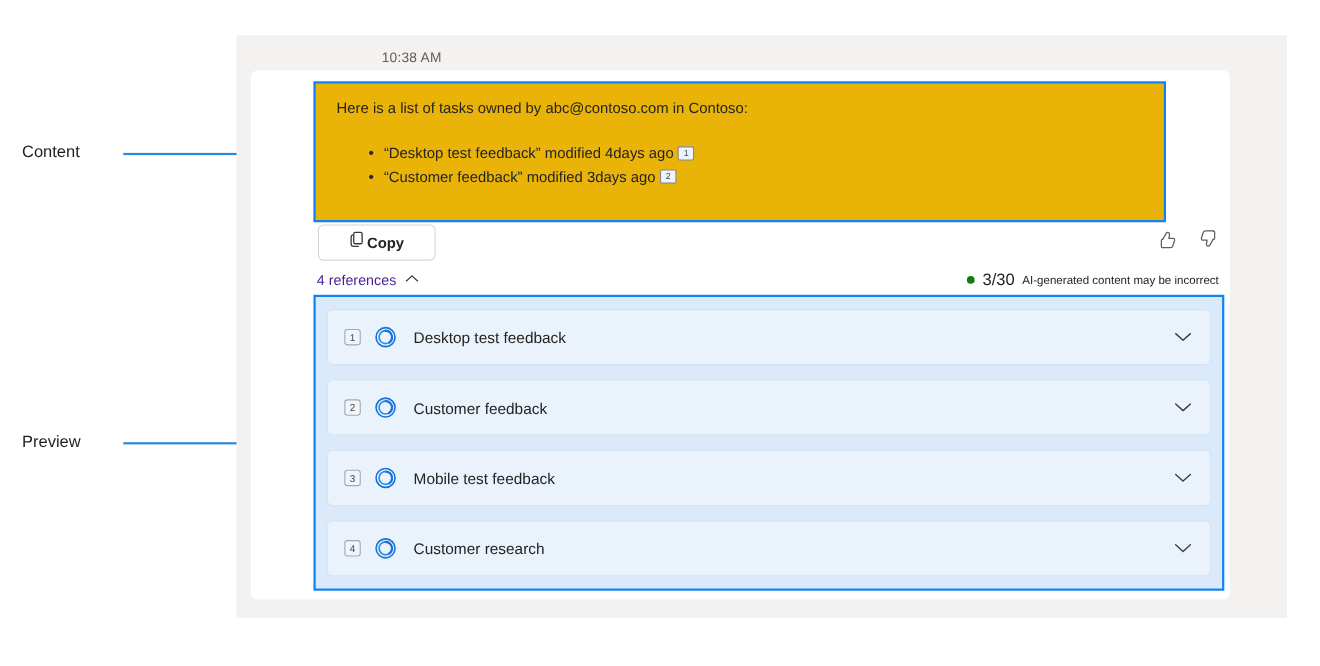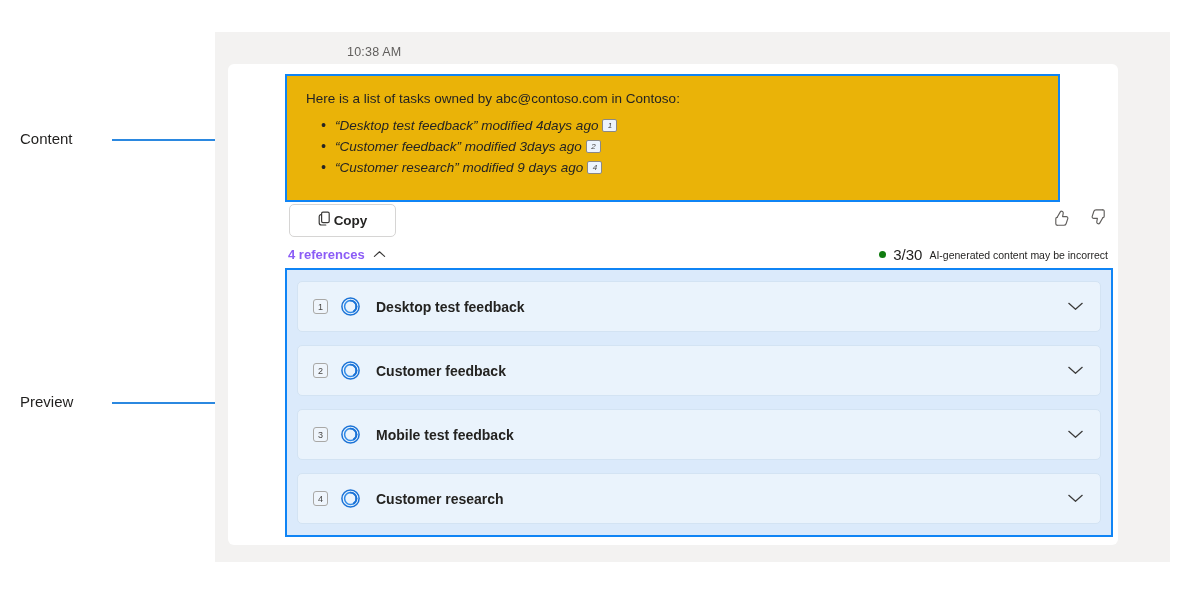--- a/index.html
+++ b/index.html
@@ -79,24 +79,23 @@
     position: absolute;
     left: 19px;
     top: 15px;
     font-size: 13.5px;
     color: #252423;
   }
   #answer-list {
     position: absolute;
     left: 20px;
     top: 40px;
-    margin: 0;
+    margin: 14px;
     padding: 0 0 0 28px;
     list-style: none;
-    font-style: italic;
   }
   #answer-list li {
     position: relative;
     font-size: 13.5px;
     color: #252423;
     line-height: 20px;
     margin-bottom: 1px;
     white-space: nowrap;
   }
   #answer-list li::before {
@@ -160,22 +159,21 @@
     position: absolute;
     left: 288px;
     top: 245px;
     display: flex;
     align-items: center;
     gap: 8px;
     cursor: pointer;
   }
   #references-toggle .ref-label {
     font-size: 13px;
-    color: #8b5cf6;
-    font-weight: bold;
+    color: #4c1d95;
   }
 
   
   #ai-disclaimer {
     position: absolute;
     right: 92px;
     top: 246px;
     display: flex;
     align-items: center;
     gap: 7px;
@@ -231,21 +229,21 @@
     background: #eff5fc;
     font-size: 9px;
     color: #484644;
     text-align: center;
     box-sizing: border-box;
   }
   .ref-icon { margin-left: 12px; line-height: 0; }
   .ref-title {
     margin-left: 15px;
     font-size: 14px;
-    font-weight: bold;
+    font-weight: normal;
     color: #242321;
     flex: 1;
   }
   .ref-chevron { line-height: 0; }
 </style>
 </head>
 <body>
 
 <div class="annot-label" id="annot-content-label">Content</div>
 <div class="annot-line" id="annot-content-line"></div>
@@ -257,21 +255,20 @@
 
 <div id="timestamp">10:38 AM</div>
 
 <div id="message-card"></div>
 
 <div id="content-region">
   <div id="answer-intro">Here is a list of tasks owned by abc@contoso.com in Contoso:</div>
   <ul id="answer-list">
       <li><span>“Desktop test feedback” modified 4days ago</span><span class="cite">1</span></li>
       <li><span>“Customer feedback” modified 3days ago</span><span class="cite">2</span></li>
-      <li><span>“Customer research” modified 9 days ago</span><span class="cite">4</span></li>
     </ul>
 </div>
 
 <div id="copy-button">
   <span>
     <svg width="14" height="16" viewBox="0 0 14 16" fill="none">
       <rect x="3.6" y="1.2" width="7.6" height="10.4" rx="1.4" stroke="#3b3a39" stroke-width="1.2"></rect>
       <path d="M2.6 3.6C1.7 3.9 1.2 4.6 1.2 5.5v6.2c0 1.3 1 2.3 2.3 2.3h4.3" stroke="#3b3a39" stroke-width="1.2" fill="none" stroke-linecap="round"></path>
     </svg>
   </span>

